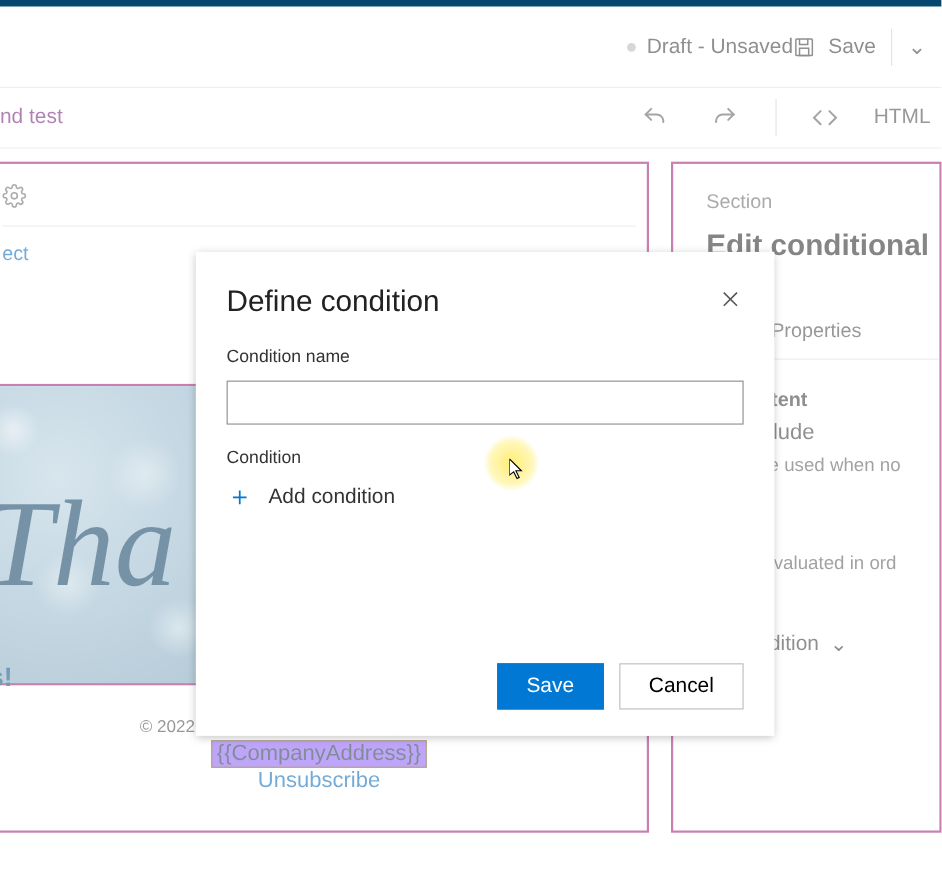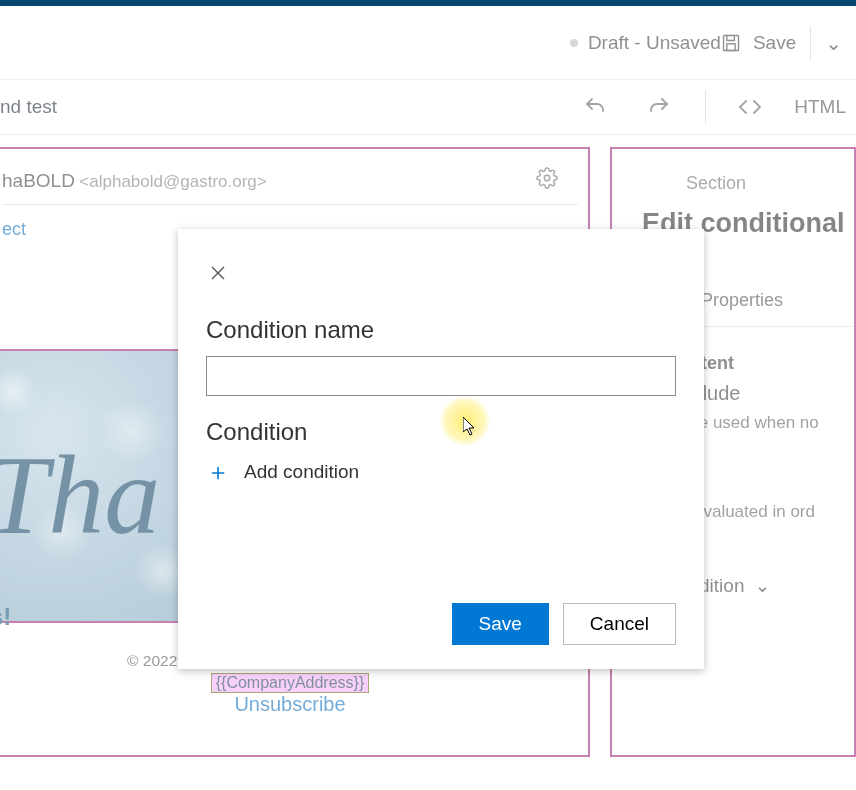--- a/index.html
+++ b/index.html
@@ -22,21 +22,21 @@
   .save-txt { font-size:19px; color:#333; }
   .chevron-v { font-size:20px; color:#333; }
   .tab-bar {
     height:55px;
     border-bottom: 1px solid #e1e1e1;
     display:flex;
     justify-content:space-between;
     align-items:center;
     padding: 0 10px 0 0;
   }
-  .tab-left { font-size:19px; color:#0f172a; padding-left:0; }
+  .tab-left { font-size:19px; color:#701a75; padding-left:0; }
   .tab-right { display:flex; align-items:center; gap:28px; padding-right:0; }
   .icon-btn { width:36px; height:36px; display:flex; align-items:center; justify-content:center; color:#666; }
   .html-lbl { font-size:19px; color:#444; }
 
   .body-area { position:relative; height:calc(100% - 135px); }
   .left-pane {
     position:absolute;
     left:-10px;
     top:12px;
     width:600px;
@@ -95,41 +95,41 @@
     position:absolute;
     top:503px;
     left:30px;
     right:30px;
     text-align:center;
     font-size:15.5px;
     color:#444;
   }
   .addr-token {
     display:inline-block;
-    background:#f0abfc;
+    background:#8b5cf6;
     border:1px solid #6e5b00;
     padding:0 4px;
-    font-size:16px;
+    font-size:20px;
     color:#173142;
     margin-top:3px;
   }
   .unsub { color:#0067b8; font-size:20px; cursor:pointer; }
 
   .right-pane {
     position:absolute;
     left:610px;
     top:12px;
     right:0;
     height:610px;
     border:2px solid #9b1872;
     background:#fff;
     overflow:hidden;
     padding-left:30px;
   }
-  .sec-label { color:#666; font-size:18px; margin-top:24px;margin-left:44px; }
+  .sec-label { color:#666; font-size:18px; margin-top:24px; }
   .sec-title { font-size:27px; font-weight:600; color:#222; margin-top:14px; }
   .rtabs { display:flex; gap:30px; margin-top:20px; border-bottom:1px solid #ddd; }
   .rtab { font-size:18px; color:#444; padding-bottom:12px; }
   .rtab.active { color:#0067b8; border-bottom:3px solid #0067b8; font-weight:500; }
   .rcontent { font-size:18px; color:#333; }
   .rh { font-weight:600; margin-top:26px; }
   .rsub { color:#555; margin-top:8px; font-size:17px;}
   .incl { display:flex; align-items:center; gap:12px; margin-top:8px; font-size:20px;}
   .toggle-knob { width:22px; height:22px; border-radius:50%; background:#8b8b8b; display:inline-block;}
   .add-cond-row { display:flex; align-items:center; gap:10px; margin-top:30px; font-size:19px;}
@@ -143,21 +143,21 @@
     width: 526px;
     height: 440px;
     background: #fff;
     box-shadow: 0 2px 8px rgba(0,0,0,0.25);
     padding: 30px 28px 24px 28px;
     display:flex; flex-direction:column;
   }
   .dlg-head { display:flex; justify-content:space-between; align-items:flex-start;}
   .dlg-title { font-size:27px; color:#222; font-weight:500; }
   .dlg-close { font-size:20px; color:#555; cursor:pointer; padding:4px;}
-  .field-lbl { font-size:24px; color:#333; margin-top:26px; }
+  .field-lbl { font-size:16px; color:#333; margin-top:26px; }
   .text-input { width:100%; height:40px; border:1px solid #8a8a8a; margin-top:12px; font-size:17px; padding:6px 10px; outline:none; }
   .add-cond { display:flex; align-items:center; gap:14px; margin-top:14px; font-size:19px; color:#333; cursor:pointer;}
   .plus-ic { font-size:24px; color:#0078d4; font-weight:300; line-height:1;}
   .dlg-btns { margin-top:auto; display:flex; justify-content:flex-end; gap:14px;}
   .btn { height:42px; padding:0 26px; font-size:19px; border:1px solid #bbb; background:#fff; cursor:pointer; display:flex; align-items:center;}
   .btn.primary { background:#0078d4; border-color:#0078d4; color:#fff; }
 
   
   .cursor-glow {
     position:absolute;
@@ -223,24 +223,20 @@
           <path d="M16 6l6 6-6 6"></path>
         </svg>
     </div>
     <span class="html-lbl">HTML</span>
   </div>
 </div>
 
 <div class="body-area">
   <div class="left-pane">
     <div class="from-row">
-      <div>
-        <span class="from-name">haBOLD</span>
-        <span class="from-email">&lt;alphabold@gastro.org&gt;</span>
-      </div>
       <span class="gear">
         <svg width="22" height="22" viewBox="0 0 24 24" fill="none" stroke="#666" stroke-width="1.6">
             <circle cx="12" cy="12" r="3"></circle>
             <path d="M19.4 15a1.7 1.7 0 0 0 .34 1.87l.06.06a2 2 0 1 1-2.83 2.83l-.06-.06a1.7 1.7 0 0 0-1.87-.34 1.7 1.7 0 0 0-1 1.56V21a2 2 0 1 1-4 0v-.09a1.7 1.7 0 0 0-1.11-1.56 1.7 1.7 0 0 0-1.87.34l-.06.06a2 2 0 1 1-2.83-2.83l.06-.06A1.7 1.7 0 0 0 4.6 15a1.7 1.7 0 0 0-1.56-1H3a2 2 0 1 1 0-4h.09A1.7 1.7 0 0 0 4.6 9a1.7 1.7 0 0 0-.34-1.87l-.06-.06A2 2 0 1 1 7.03 4.24l.06.06A1.7 1.7 0 0 0 9 4.6a1.7 1.7 0 0 0 1-1.56V3a2 2 0 1 1 4 0v.09c0 .67.39 1.27 1 1.51.61.27 1.32.13 1.82-.34l.06-.06a2 2 0 1 1 2.83 2.83l-.06.06c-.47.5-.61 1.21-.34 1.82.24.61.84 1 1.51 1H21a2 2 0 1 1 0 4h-.09c-.67 0-1.27.39-1.51 1z"></path>
           </svg>
       </span>
     </div>
     <div class="subj-link">ect</div>
     <div class="thanks-block">
       <div class="thanks-art"></div>
@@ -276,20 +272,21 @@
         <span>⌄</span>
       </div>
     </div>
   </div>
 </div>
 
 <div class="overlay"></div>
 
 <div class="dialog">
   <div class="dlg-head">
+    <div class="dlg-title">Define condition</div>
     <div class="dlg-close">
       <svg width="16" height="16" viewBox="0 0 16 16" stroke="#555" stroke-width="1.4">
           <path d="M2 2l12 12M14 2L2 14"></path>
         </svg>
     </div>
   </div>
   <div class="field-lbl">Condition name</div>
   <input class="text-input" value="" style="">
   <div class="field-lbl" style="margin-top:22px;">Condition</div>
   <div class="add-cond">

